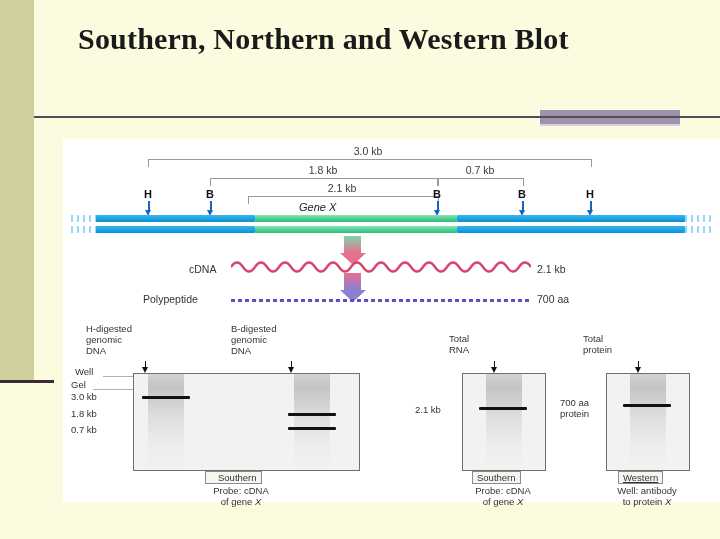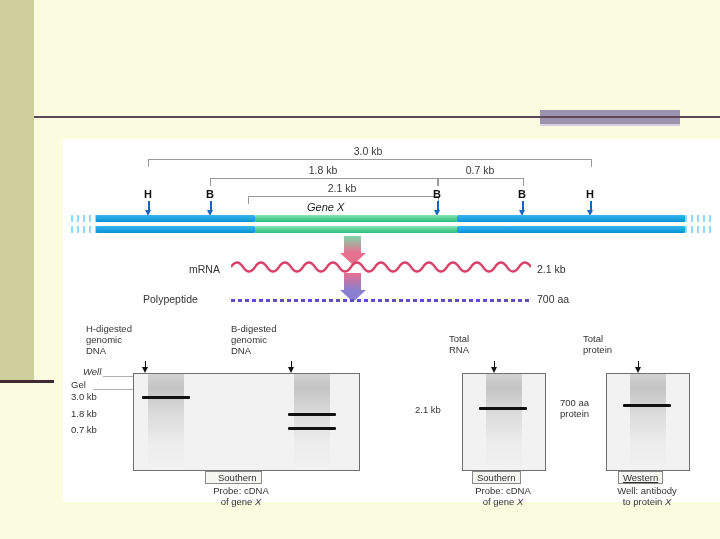--- a/index.html
+++ b/index.html
@@ -76,20 +76,21 @@
 </style>
 </head>
 <body>
 
 <div id="slide">
 
   <div id="sidebar-top"></div>
   <div id="sidebar-rule"></div>
   <div id="title-tab"></div>
   <div id="title-rule"></div>
+  <div id="title">Southern, Northern and Western Blot</div>
 
   <div id="figure">
 
     <div id="genemap">
 
       <div class="brk" style="left:85px;top:20px;width:442px;"></div>
       <div class="brklab" style="left:245px;top:6px;width:120px;">3.0 kb</div>
 
       <div class="brk" style="left:147px;top:39px;width:227px;"></div>
       <div class="brklab" style="left:200px;top:25px;width:120px;">1.8 kb</div>
@@ -120,21 +121,21 @@
         </div>
       <div class="site" style="left:455px;top:62px;">
           <div class="shaft"></div>
           <div class="head"></div>
         </div>
       <div class="site" style="left:523px;top:62px;">
           <div class="shaft"></div>
           <div class="head"></div>
         </div>
 
-      <div id="genexlab" style="left:244px;top:62px;">Gene <span class="ital">X</span></div>
+      <div id="genexlab" style="left:236px;top:62px;">Gene <span class="ital">X</span></div>
 
       <div class="frayed" style="left:8px;top:76px;"></div>
       <div class="dna blue" style="left:33px;top:76px;width:159px;"></div>
       <div class="dna green" style="left:192px;top:76px;width:202px;"></div>
       <div class="dna blue" style="left:394px;top:76px;width:228px;"></div>
       <div class="frayed" style="left:622px;top:76px;"></div>
 
       <div class="frayed" style="left:8px;top:87px;"></div>
       <div class="dna blue" style="left:33px;top:87px;width:159px;"></div>
       <div class="dna green" style="left:192px;top:87px;width:202px;"></div>
@@ -142,21 +143,21 @@
       <div class="frayed" style="left:622px;top:87px;"></div>
     </div>
 
     <div>
 
       <div class="bigarrow" id="arrow1" style="left:281px;top:97px;">
         <div class="body"></div>
           <div class="tip"></div>
       </div>
 
-      <div class="sidelab" style="left:126px;top:124px;">mRNA</div>
+      <div class="sidelab" style="left:126px;top:124px;">cDNA</div>
 
       <svg id="mrna-wave" style="left:168px;top:118px;" width="300" height="20" viewBox="0 0 300 20">
         <path d="M0,10 Q6,1 12,10 T24,10 T36,10 T48,10 T60,10 T72,10 T84,10 T96,10 T108,10 T120,10 T132,10 T144,10 T156,10 T168,10 T180,10 T192,10 T204,10 T216,10 T228,10 T240,10 T252,10 T264,10 T276,10 T288,10 T300,10" fill="none" stroke="#d8436b" stroke-width="2.3"></path>
       </svg>
 
       <div class="sidelab" style="left:474px;top:124px;">2.1 kb</div>
 
       <div class="bigarrow" id="arrow2" style="left:281px;top:134px;">
         <div class="body"></div>
           <div class="tip"></div>
@@ -182,21 +183,21 @@
       <div class="toplab" style="left:168px;top:184px;width:120px;">
         <div>B-digested</div>
         <div>genomic</div>
         <div>DNA</div>
       </div>
       <div class="arrowdown" style="left:224px;top:222px;">
           <div class="s"></div>
           <div class="h"></div>
         </div>
 
-      <div class="leftlab" style="left:20px;top:227px;font-style:italic;">Well</div>
+      <div class="leftlab" style="left:12px;top:227px;">Well</div>
       <div class="leader" style="left:40px;top:237px;width:32px;"></div>
       <div class="leftlab" style="left:8px;top:240px;">Gel</div>
       <div class="leader" style="left:30px;top:250px;width:42px;"></div>
 
       <div class="leftlab" style="left:8px;top:252px;">3.0 kb</div>
       <div class="leftlab" style="left:8px;top:269px;">1.8 kb</div>
       <div class="leftlab" style="left:8px;top:285px;">0.7 kb</div>
 
       <div class="gel" style="left:70px;top:234px;width:225px;height:96px;">
         <div class="lane" style="left:14px;width:36px;"></div>

